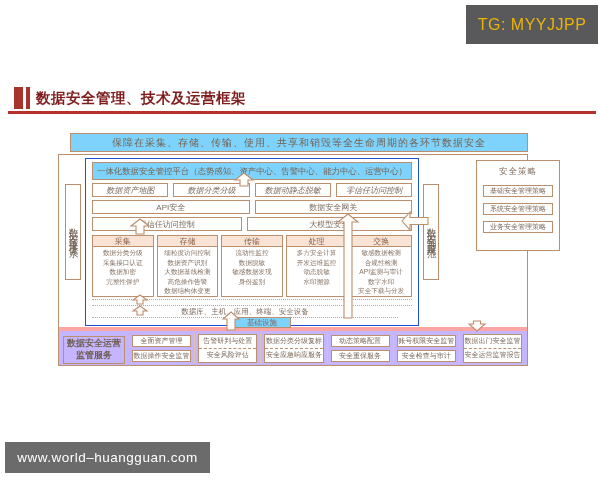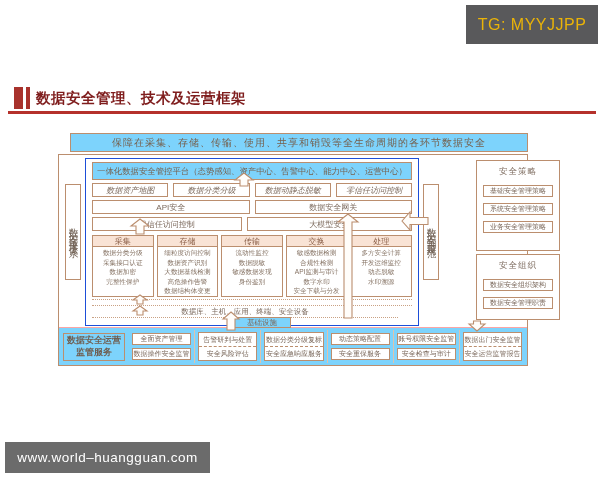--- a/index.html
+++ b/index.html
@@ -52,21 +52,21 @@
         align-items:center;justify-content:center;font-size:7.5px;color:#7b695c;}
   
   .policy{position:absolute;left:382px;width:84px;border:1px solid #bb8e6e;box-sizing:border-box;background:#fff;margin-left:35px;}
   .p1{top:5px;height:91px;}
   .p2{top:99px;height:66px;}
   .ptitle{margin-top:5px;text-align:center;font-size:8.5px;color:#7b695c;letter-spacing:1px;}
   .plist{display:flex;flex-direction:column;align-items:center;gap:6px;margin-top:7px;}
   .plist .pitem{width:70px;height:12px;border:1px solid #bb8e6e;display:flex;align-items:center;
         justify-content:center;font-size:7px;color:#7b695c;box-sizing:border-box;background:#fff;}
   
-  .band{position:absolute;left:0;right:0;top:172px;bottom:0;border-top:1px solid #fca5a5;background:#7dd3fc;}
+  .band{position:absolute;left:0;right:0;top:172px;bottom:0;border-top:4px solid #fca5a5;background:#c4b5fd;}
   .band-label{position:absolute;left:4px;top:5px;width:62px;height:28px;border:1px solid #bb8e6e;
         display:flex;align-items:center;justify-content:center;text-align:center;font-size:9px;font-weight:bold;
         color:#6f5f52;line-height:1.3;box-sizing:border-box;}
   .cells{position:absolute;left:70px;right:2px;top:2px;bottom:2px;display:flex;}
   .cell{flex:1;min-width:0;display:flex;flex-direction:column;justify-content:center;gap:3px;padding:0 3px;box-sizing:border-box;}
   .cell + .cell{border-left:1px solid #dfc3ab;}
   .sbox{height:12px;border:1px solid #bb8e6e;display:flex;align-items:center;justify-content:center;
         font-size:7px;color:#7b695c;white-space:nowrap;box-sizing:border-box;background:#fff;}
   .shared{border:1px solid #bb8e6e;box-sizing:border-box;background:#fff;}
   .srow{height:13px;display:flex;align-items:center;justify-content:center;font-size:7px;color:#7b695c;white-space:nowrap;}
@@ -139,60 +139,53 @@
         <div class="lcol">
           <div class="lhead">传输</div>
           <div class="lbody">
               <div class="litem">流动性监控</div>
               <div class="litem">数据脱敏</div>
               <div class="litem">敏感数据发现</div>
               <div class="litem">身份鉴别</div>
             </div>
         </div>
         <div class="lcol">
+          <div class="lhead">处理</div>
+          <div class="lbody">
+              <div class="litem">多方安全计算</div>
+              <div class="litem">开发运维监控</div>
+              <div class="litem">动态脱敏</div>
+              <div class="litem">水印溯源</div>
+            </div>
+        </div>
+        <div class="lcol">
           <div class="lhead">交换</div>
           <div class="lbody">
               <div class="litem">敏感数据检测</div>
               <div class="litem">合规性检测</div>
               <div class="litem">API监测与审计</div>
               <div class="litem">数字水印</div>
               <div class="litem">安全下载与分发</div>
-            </div>
-        </div>
-        <div class="lcol">
-          <div class="lhead">处理</div>
-          <div class="lbody">
-              <div class="litem">多方安全计算</div>
-              <div class="litem">开发运维监控</div>
-              <div class="litem">动态脱敏</div>
-              <div class="litem">水印溯源</div>
             </div>
         </div>
       </div>
 
       <div class="strip1"></div>
       <div class="strip2">数据库、主机、应用、终端、安全设备</div>
       <div class="base-box box">基础设施</div>
     </div>
 
     <div class="vlabel right">数据安全制度规范</div>
 
     <div class="policy p1">
       <div class="ptitle">安全策略</div>
       <div class="plist">
           <div class="pitem">基础安全管理策略</div>
           <div class="pitem">系统安全管理策略</div>
           <div class="pitem">业务安全管理策略</div>
-        </div>
-    </div>
-    <div class="policy p2">
-      <div class="ptitle">安全组织</div>
-      <div class="plist">
-          <div class="pitem">数据安全组织架构</div>
-          <div class="pitem">数据安全管理职责</div>
         </div>
     </div>
 
     <div class="band">
       <div class="band-label">数据安全运营监管服务</div>
       <div class="cells">
         <div class="cell">
           <div class="sbox">全面资产管理</div>
           <div class="sbox">数据操作安全监管</div>
         </div>

